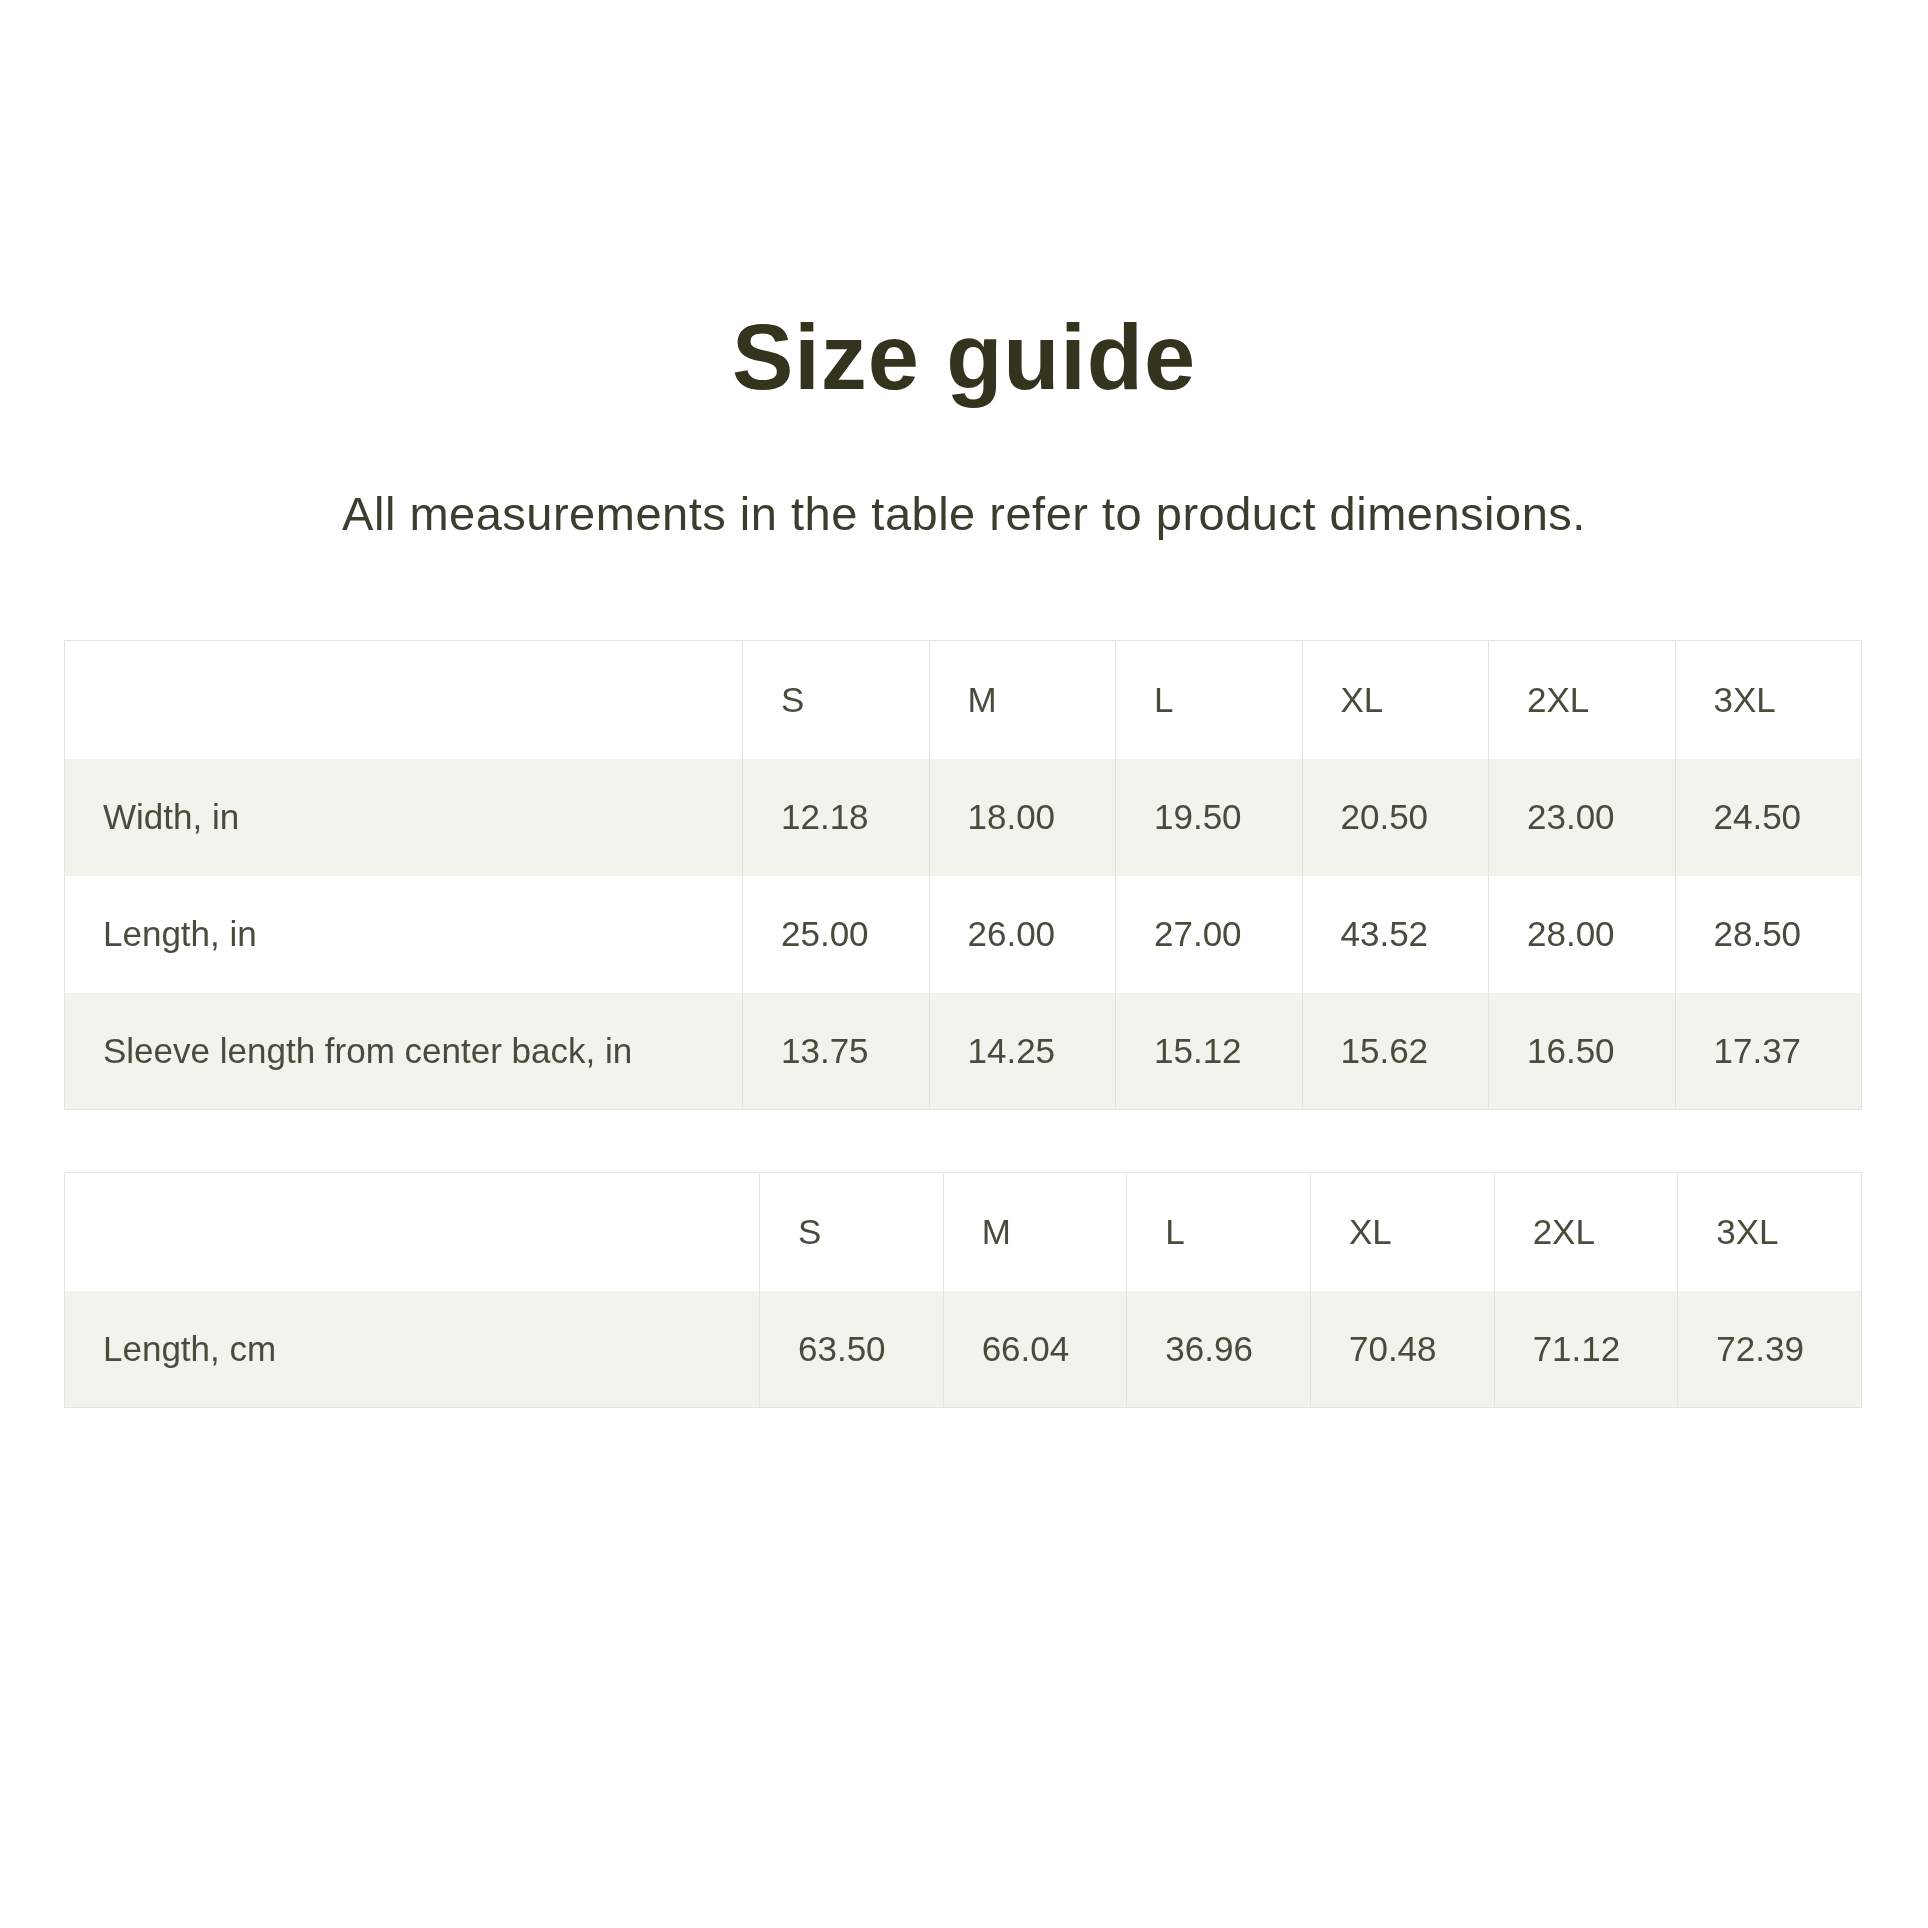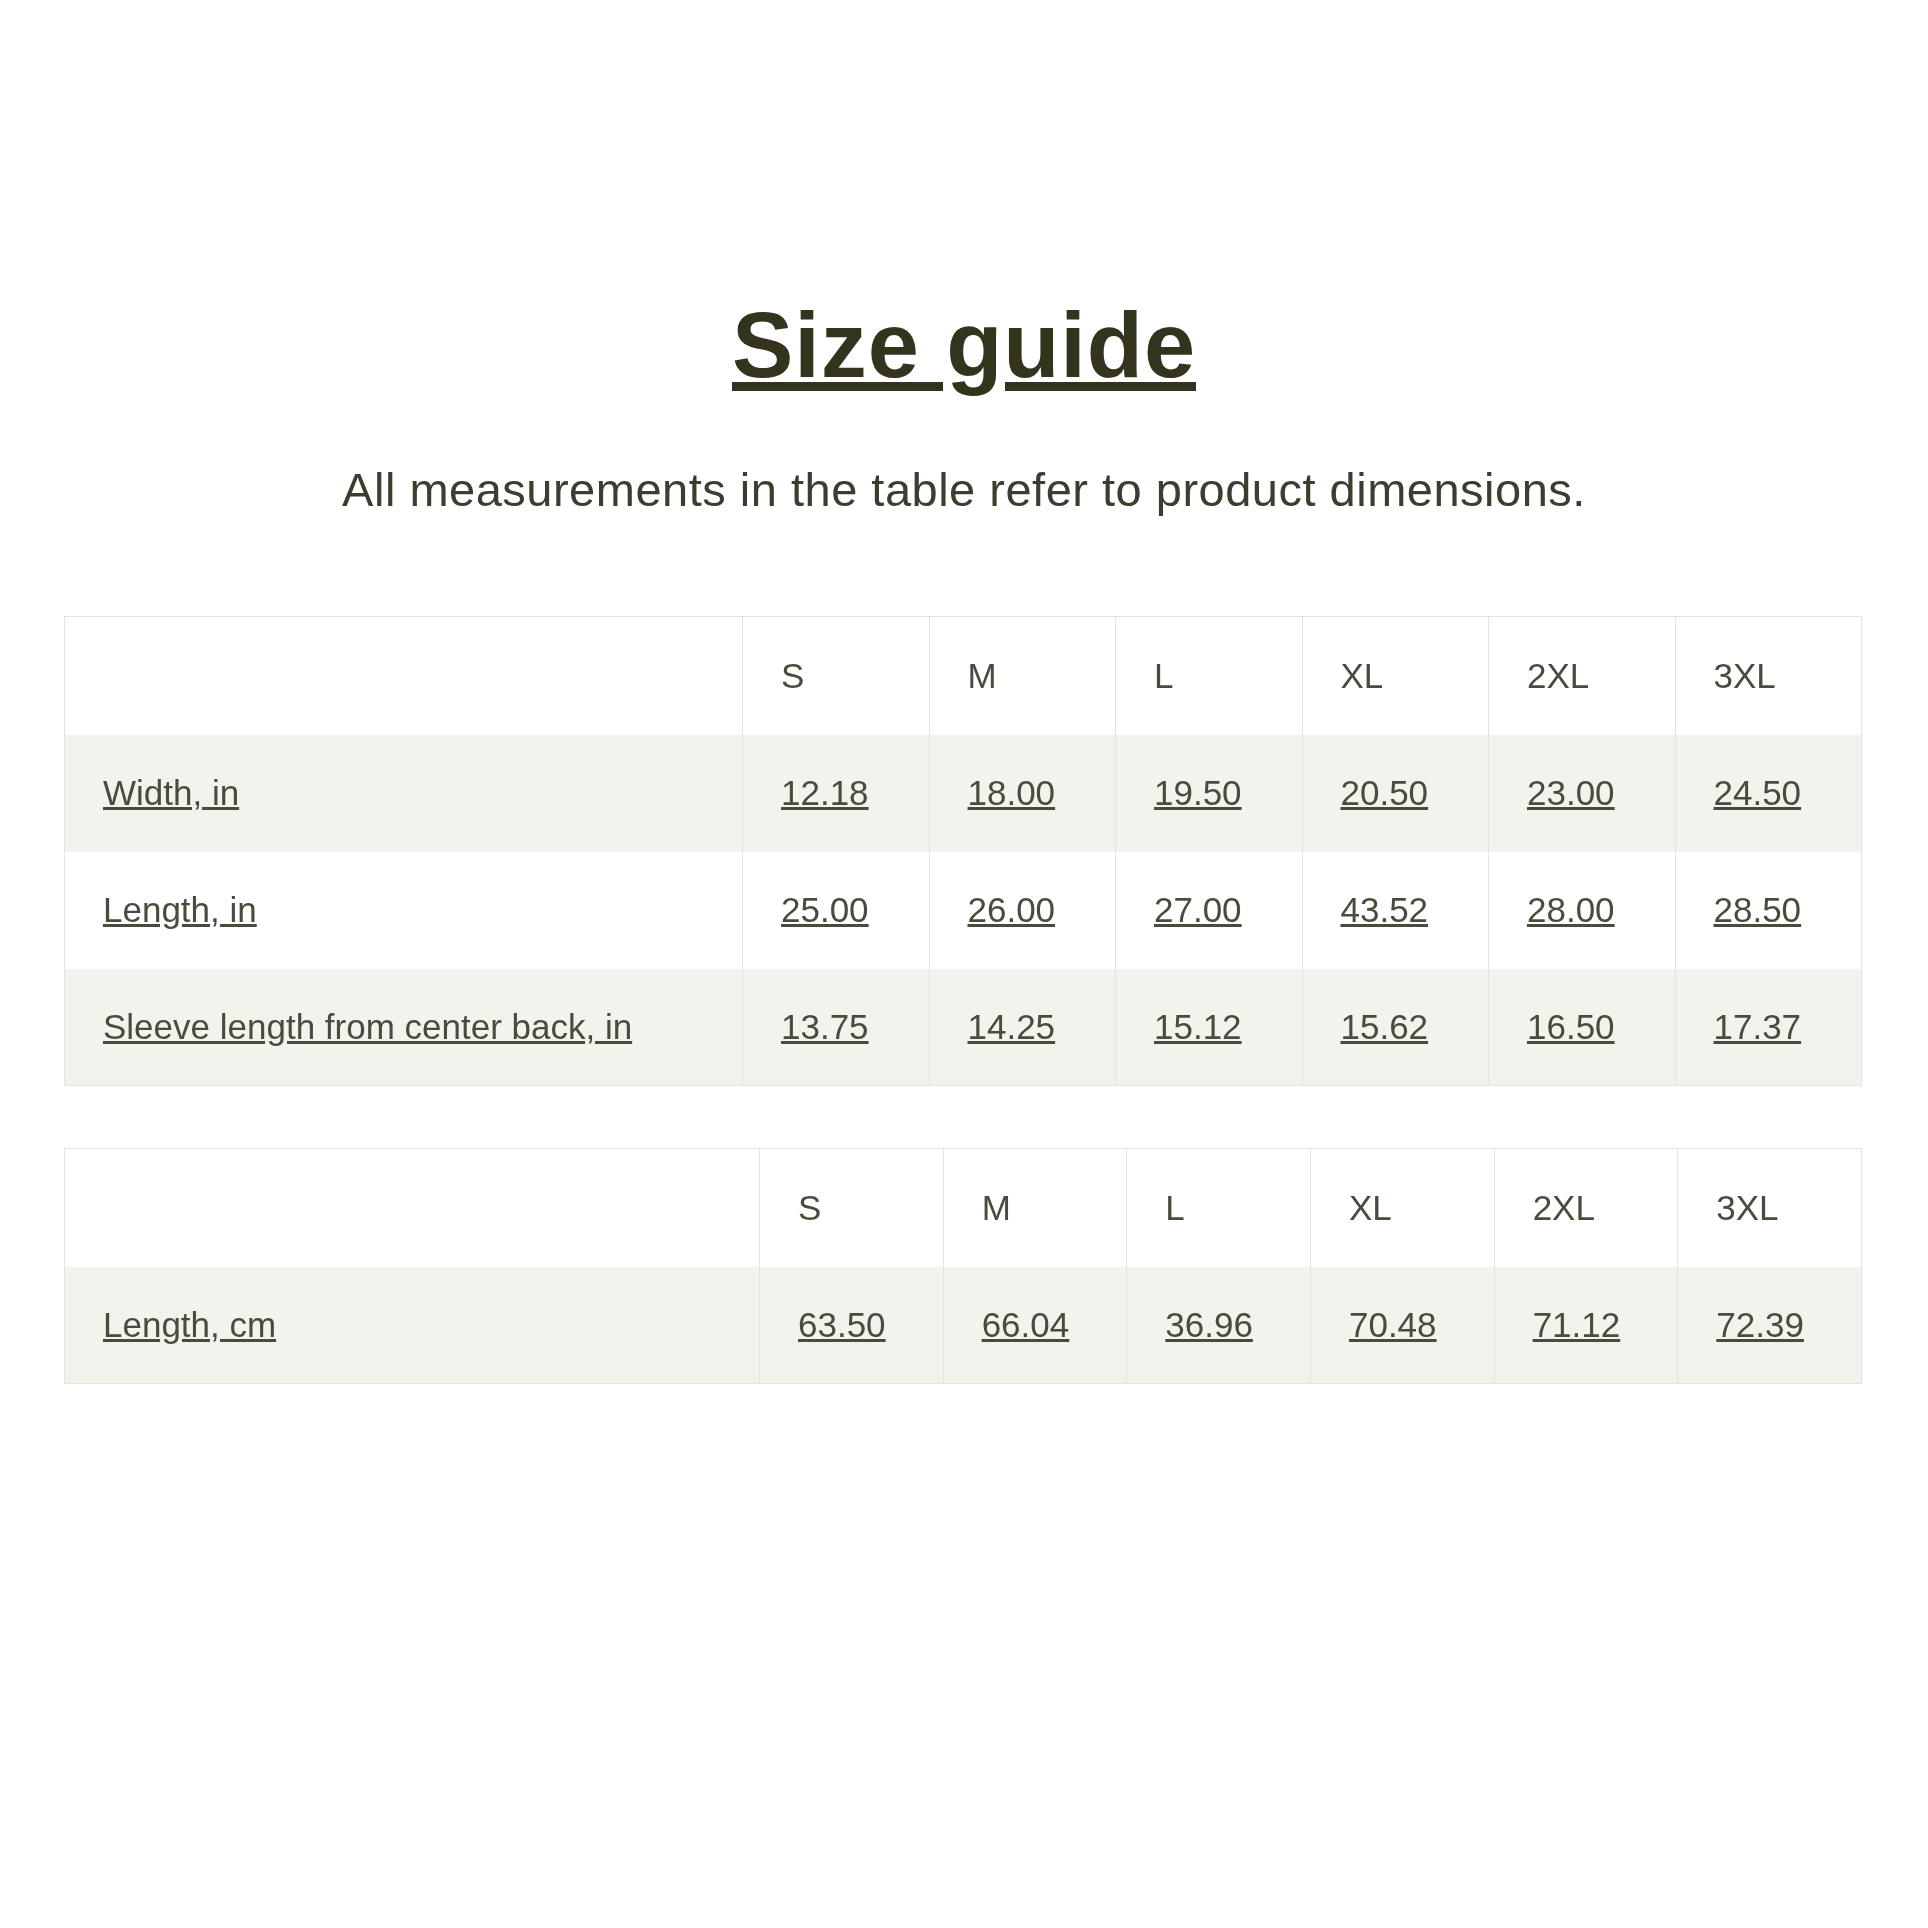--- a/index.html
+++ b/index.html
@@ -11,25 +11,24 @@
     --page-bg:#ffffff;
   }
   html,body{margin:0;padding:0;background:var(--page-bg);}
   body{
     width:1928px;height:1928px;overflow:hidden;
     font-family:"Liberation Sans", sans-serif;
     color:var(--table-text);
   }
   .page{width:1928px;height:1928px;position:relative;}
   h1.page-title{
-    margin:0;padding-top:299px;
+    margin:12px;padding-top:299px;
     font-size:92px;line-height:1;font-weight:bold;
     text-align:center;color:var(--title-color);
     letter-spacing:0.9px;
-    text-decoration:underline;
   }
   p.page-subtitle{
     margin:0;padding-top:75px;
     font-size:47px;line-height:1;font-weight:normal;
     text-align:center;color:var(--subtitle-color);
     letter-spacing:0.5px;
   }
   .tables-wrap{margin-top:103px;}
   table.size-table{
     border-collapse:collapse;table-layout:fixed;
@@ -42,21 +41,21 @@
   table.size-table td{
     text-align:left;vertical-align:middle;
     padding:0 9.4px 0 38px;
     font-weight:normal;
     border-left:1.9px solid var(--border);
     overflow:hidden;white-space:nowrap;
   }
   table.size-table th:first-child,
   table.size-table td:first-child{border-left:none;}
   table.size-table thead tr{height:118px;background:#ffffff;}
-  table.size-table tbody tr{height:117px;text-decoration:underline;}
+  table.size-table tbody tr{height:117px;}
   table.size-table tbody tr:nth-child(odd){background:var(--alt-row);}
   table.size-table tbody tr:nth-child(even){background:#ffffff;}
   table.table-in col.col-label{width:678px;}
   table.table-cm col.col-label{width:695px;}
 </style>
 </head>
 <body>
 
 <div class="page">
   <h1 class="page-title">Size guide</h1>

